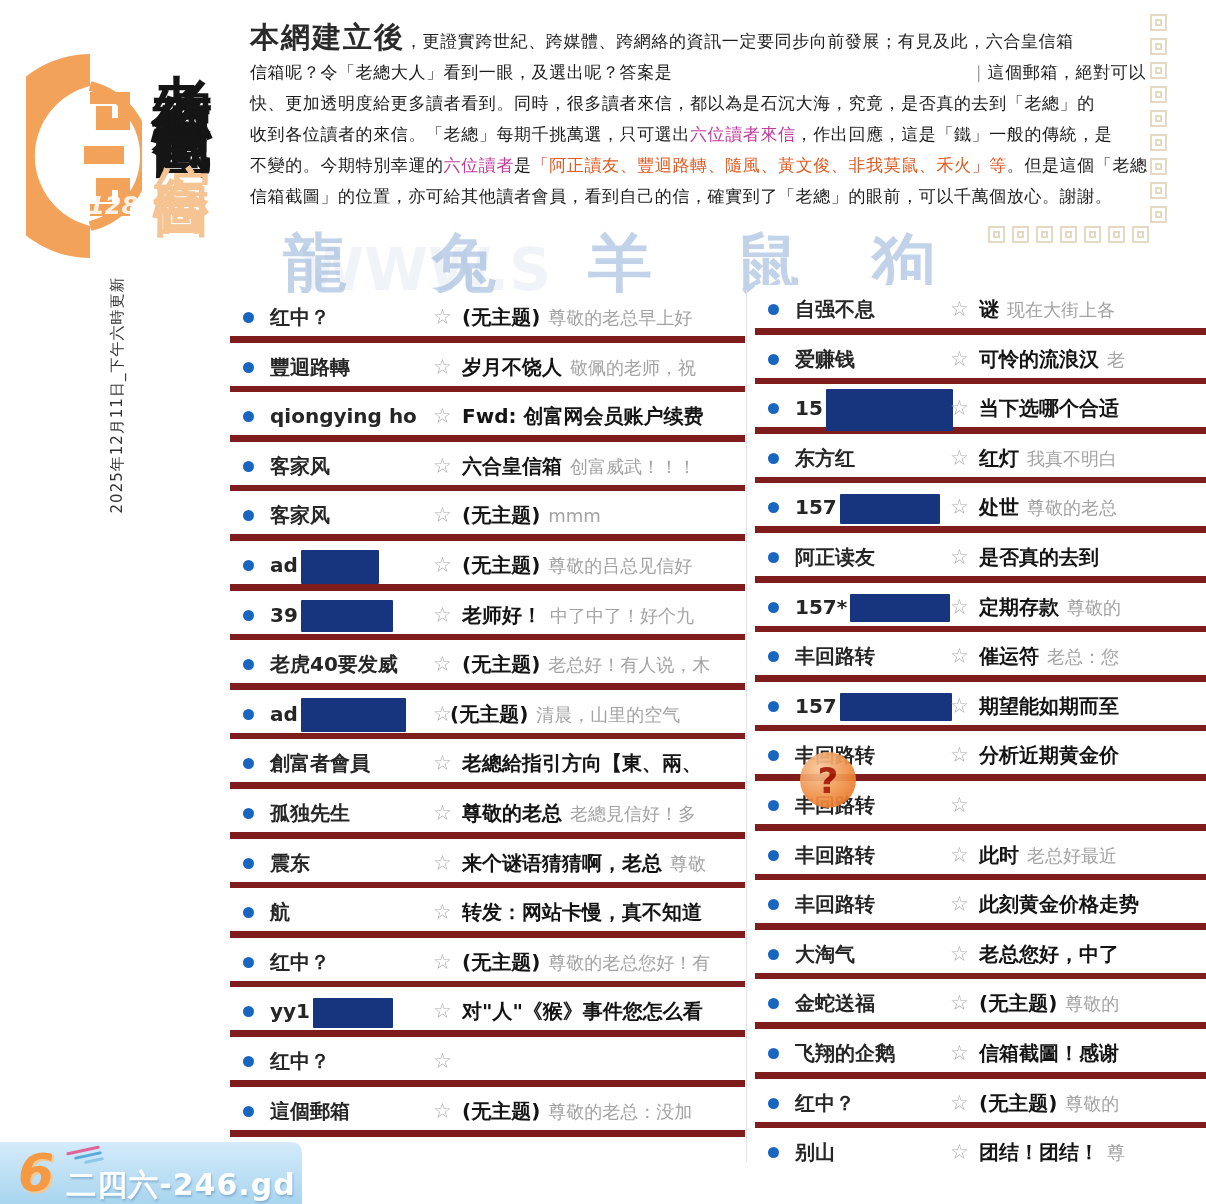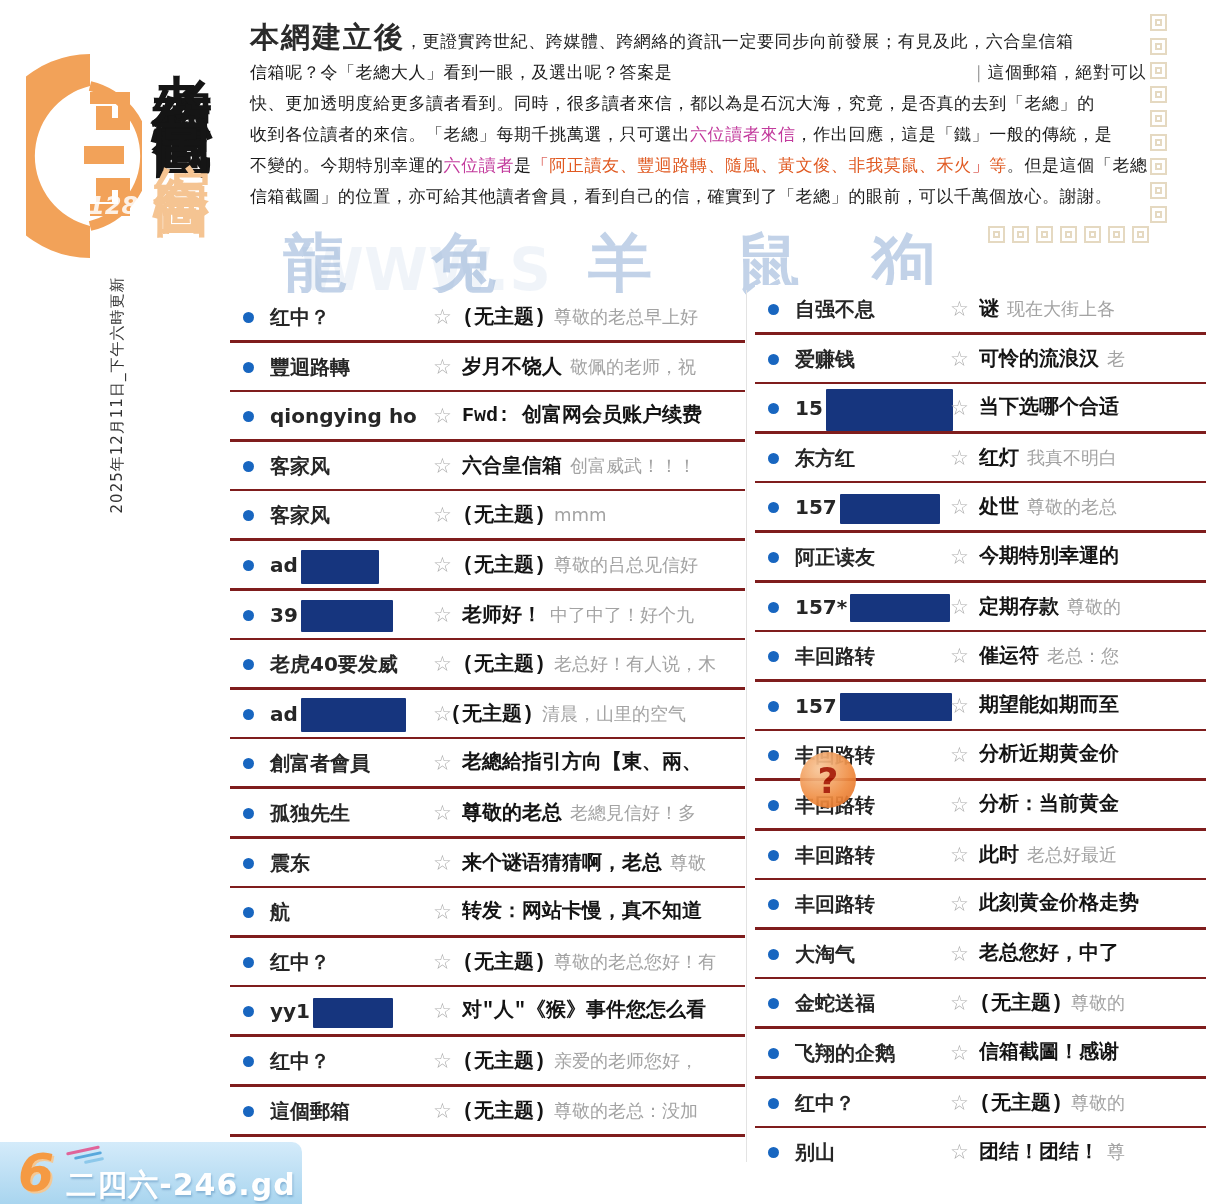--- a/index.html
+++ b/index.html
@@ -35,27 +35,27 @@
            border-radius:50%;display:flex;align-items:center;justify-content:center;font-size:32px;}
   #qmark{position:absolute;left:800px;top:752px;width:56px;height:56px;border-radius:50%;
          background:radial-gradient(circle at 35% 30%,#f8c79a,#ef8a3e 60%,#e06820);
          display:flex;align-items:center;justify-content:center;
          color:#a51600;font-size:36px;font-weight:bold;opacity:.92;}
   
   .mailcol{position:absolute;overflow:hidden;}
   #col-left{left:230px;top:293px;width:515px;height:845px;}
   #col-right{left:755px;top:285px;width:451px;height:879px;}
   #coldiv{position:absolute;left:746px;top:290px;width:1px;height:872px;background:#e3e3e3;}
-  .mrow{position:absolute;left:0;width:100%;height:50px;border-bottom:3px solid #7f1d1d;background:#fff;box-sizing:border-box;}
+  .mrow{position:absolute;left:0;width:100%;height:50px;border-bottom:7px solid #7f1d1d;background:#fff;box-sizing:border-box;}
   .dot{position:absolute;left:13px;top:19px;width:11px;height:11px;border-radius:50%;background:#1866c0;}
   .sender{position:absolute;left:40px;top:0;height:50px;line-height:48px;font-size:20px;font-weight:bold;color:#262626;white-space:nowrap;}
   .redact{display:inline-block;background:#16357e;vertical-align:middle;margin-left:3px;border-radius:1px;}
   .star{position:absolute;top:0;height:50px;line-height:48px;font-size:21px;color:#aeaeae;}
   .subjwrap{position:absolute;top:0;right:0;height:50px;line-height:48px;white-space:nowrap;overflow:hidden;}
-  .subj{font-size:20px;font-weight:bold;color:#141414;font-family:Liberation Mono, monospace;}
+  .subj{font-size:20px;font-weight:bold;color:#141414;}
   .prev{font-size:18px;color:#a3a3a3;margin-left:8px;}
   
   #footer{position:absolute;left:0;top:1142px;width:302px;height:62px;
           background:linear-gradient(180deg,#d4ebfa,#a9d5ef);border-top-right-radius:10px;
           display:flex;align-items:center;}
   #six{font-size:52px;font-weight:bold;font-style:italic;color:#f59a43;margin-left:18px;
        text-shadow:2px 2px 0 rgba(248,197,140,.9);line-height:58px;}
   #streak{position:absolute;left:66px;top:6px;width:46px;height:14px;}
   #streak i{position:absolute;display:block;height:3px;border-radius:2px;}
   #streak i:nth-child(1){width:34px;left:0;top:1px;background:#e0649a;transform:rotate(-12deg);}
@@ -202,21 +202,20 @@
       <div class="mrow" style="top: 694.4px;">
         <span class="dot"></span>
         <span class="sender">yy1<span class="redact" style="width: 80px; height: 30px;"></span></span>
         <span class="star" style="left: 203px;">☆</span>
         <span class="subjwrap" style="left: 232px;"><span class="subj">对"人"《猴》事件您怎么看</span></span>
       </div>
       <div class="mrow" style="top: 744px;">
         <span class="dot"></span>
         <span class="sender">红中？</span>
         <span class="star" style="left: 203px;">☆</span>
-        <span class="subjwrap" style="left: 232px;"><span class="subj">(无主题)</span><span class="prev">亲爱的老师您好，</span></span>
       </div>
       <div class="mrow" style="top: 793.6px;">
         <span class="dot"></span>
         <span class="sender">這個郵箱</span>
         <span class="star" style="left: 203px;">☆</span>
         <span class="subjwrap" style="left: 232px;"><span class="subj">(无主题)</span><span class="prev">尊敬的老总：没加</span></span>
       </div>
     </div>
   <div id="col-right" class="mailcol">
       <div class="mrow" style="top: 0px;">
@@ -246,21 +245,21 @@
       <div class="mrow" style="top: 198.4px;">
         <span class="dot"></span>
         <span class="sender">157<span class="redact" style="width: 100px; height: 30px;"></span></span>
         <span class="star" style="left: 195px;">☆</span>
         <span class="subjwrap" style="left: 224px;"><span class="subj">处世</span><span class="prev">尊敬的老总</span></span>
       </div>
       <div class="mrow" style="top: 248px;">
         <span class="dot"></span>
         <span class="sender">阿正读友</span>
         <span class="star" style="left: 195px;">☆</span>
-        <span class="subjwrap" style="left: 224px;"><span class="subj">今期特別幸運的</span></span>
+        <span class="subjwrap" style="left: 224px;"><span class="subj">是否真的去到</span></span>
       </div>
       <div class="mrow" style="top: 297.6px;">
         <span class="dot"></span>
         <span class="sender">157*<span class="redact" style="width: 100px; height: 28px;"></span></span>
         <span class="star" style="left: 195px;">☆</span>
         <span class="subjwrap" style="left: 224px;"><span class="subj">定期存款</span><span class="prev">尊敬的</span></span>
       </div>
       <div class="mrow" style="top: 347.2px;">
         <span class="dot"></span>
         <span class="sender">丰回路转</span>
@@ -276,21 +275,20 @@
       <div class="mrow" style="top: 446.4px;">
         <span class="dot"></span>
         <span class="sender">丰回路转</span>
         <span class="star" style="left: 195px;">☆</span>
         <span class="subjwrap" style="left: 224px;"><span class="subj">分析近期黄金价</span></span>
       </div>
       <div class="mrow" style="top: 496px;">
         <span class="dot"></span>
         <span class="sender">丰回路转</span>
         <span class="star" style="left: 195px;">☆</span>
-        <span class="subjwrap" style="left: 224px;"><span class="subj">分析：当前黄金</span></span>
       </div>
       <div class="mrow" style="top: 545.6px;">
         <span class="dot"></span>
         <span class="sender">丰回路转</span>
         <span class="star" style="left: 195px;">☆</span>
         <span class="subjwrap" style="left: 224px;"><span class="subj">此时</span><span class="prev">老总好最近</span></span>
       </div>
       <div class="mrow" style="top: 595.2px;">
         <span class="dot"></span>
         <span class="sender">丰回路转</span>

